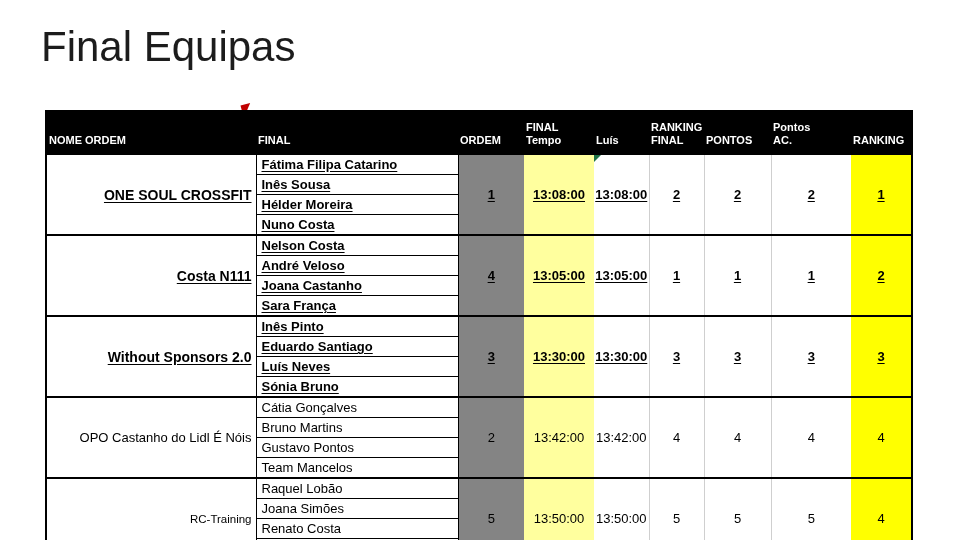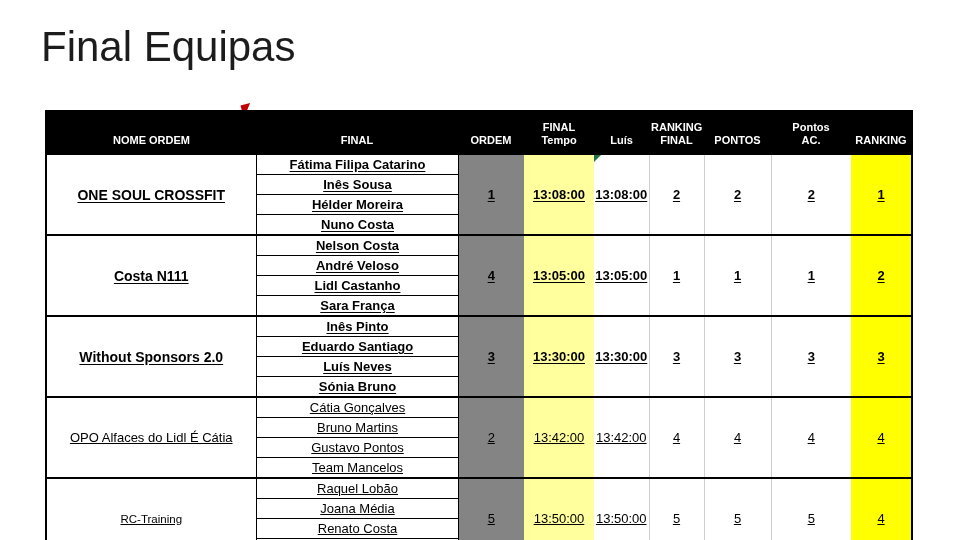--- a/index.html
+++ b/index.html
@@ -16,29 +16,29 @@
   }
   .table-wrap { position:absolute; left:45px; top:110px; width:867px; height:428px; }
   table {
     width:100%; height:100%;
     border-collapse:collapse; table-layout:fixed;
     border:2px solid #000;
   }
   thead th {
     background:#000; color:#fff;
     font-size:11px; font-weight:700;
-    text-align:center; vertical-align:bottom;
+    text-align:left; vertical-align:bottom;
     padding:0 2px 5px 2px;
     white-space:pre-line; line-height:1.25;
     height:36px;
   }
   tbody { border-top:2px solid #000; }
-  td { font-size:13px; color:#000; vertical-align:middle;text-decoration:underline; }
-  td.equipa { text-align:center; border-right:1px solid #000; padding:0 4px; }
-  td.nome   { border:1px solid #000; text-align:center; padding:0 4px 0 5px; height:19px;margin-top:12px; }
+  td { font-size:13px; color:#000; vertical-align:middle; }
+  td.equipa { text-align:right; border-right:1px solid #000; padding:0 4px; }
+  td.nome   { border:1px solid #000; text-align:left; padding:0 4px 0 5px; height:19px;margin-top:12px; }
   td.val    { text-align:center; }
   td.ordem  { background:#848484; }
   td.tempo  { background:#FFFF9E; }
   td.media  { position:relative; }
   td.rf, td.pontos, td.pac { border-left:1px solid #cfcfcf; }
   td.ranking { background:#FFFF00; }
   tbody.em td.equipa,
   tbody.em td.nome,
   tbody.em td.val {
     font-weight:700; text-decoration:underline; text-underline-offset:2px;
@@ -124,21 +124,21 @@
       <td class="val media" rowspan="4">13:05:00</td>
       <td class="val rf" rowspan="4">1</td>
       <td class="val pontos" rowspan="4">1</td>
       <td class="val pac" rowspan="4">1</td>
       <td class="val ranking" rowspan="4">2</td>
     </tr>
     <tr>
           <td class="nome">André Veloso</td>
         </tr>
     <tr>
-          <td class="nome">Lidl Castanho</td>
+          <td class="nome">Joana Castanho</td>
         </tr>
     <tr>
           <td class="nome">Sara França</td>
         </tr>
   </tbody>
 
   <tbody class="em">
     <tr>
       <td class="equipa" rowspan="4">Without Sponsors 2.0</td>
       <td class="nome">Inês Pinto</td>
@@ -156,21 +156,21 @@
     <tr>
           <td class="nome">Luís Neves</td>
         </tr>
     <tr>
           <td class="nome">Sónia Bruno</td>
         </tr>
   </tbody>
 
   <tbody>
     <tr>
-      <td class="equipa" rowspan="4">OPO Alfaces do Lidl É Cátia</td>
+      <td class="equipa" rowspan="4">OPO Castanho do Lidl É Nóis</td>
       <td class="nome">Cátia Gonçalves</td>
       <td class="val ordem" rowspan="4">2</td>
       <td class="val tempo" rowspan="4">13:42:00</td>
       <td class="val media" rowspan="4">13:42:00</td>
       <td class="val rf" rowspan="4">4</td>
       <td class="val pontos" rowspan="4">4</td>
       <td class="val pac" rowspan="4">4</td>
       <td class="val ranking" rowspan="4">4</td>
     </tr>
     <tr>
@@ -190,21 +190,21 @@
       <td class="nome">Raquel Lobão</td>
       <td class="val ordem" rowspan="4">5</td>
       <td class="val tempo" rowspan="4">13:50:00</td>
       <td class="val media" rowspan="4">13:50:00</td>
       <td class="val rf" rowspan="4">5</td>
       <td class="val pontos" rowspan="4">5</td>
       <td class="val pac" rowspan="4">5</td>
       <td class="val ranking" rowspan="4">4</td>
     </tr>
     <tr>
-          <td class="nome">Joana Média</td>
+          <td class="nome">Joana Simões</td>
         </tr>
     <tr>
           <td class="nome">Renato Costa</td>
         </tr>
     <tr>
           <td class="nome">João Santos</td>
         </tr>
   </tbody>
 </table>
 </div>

